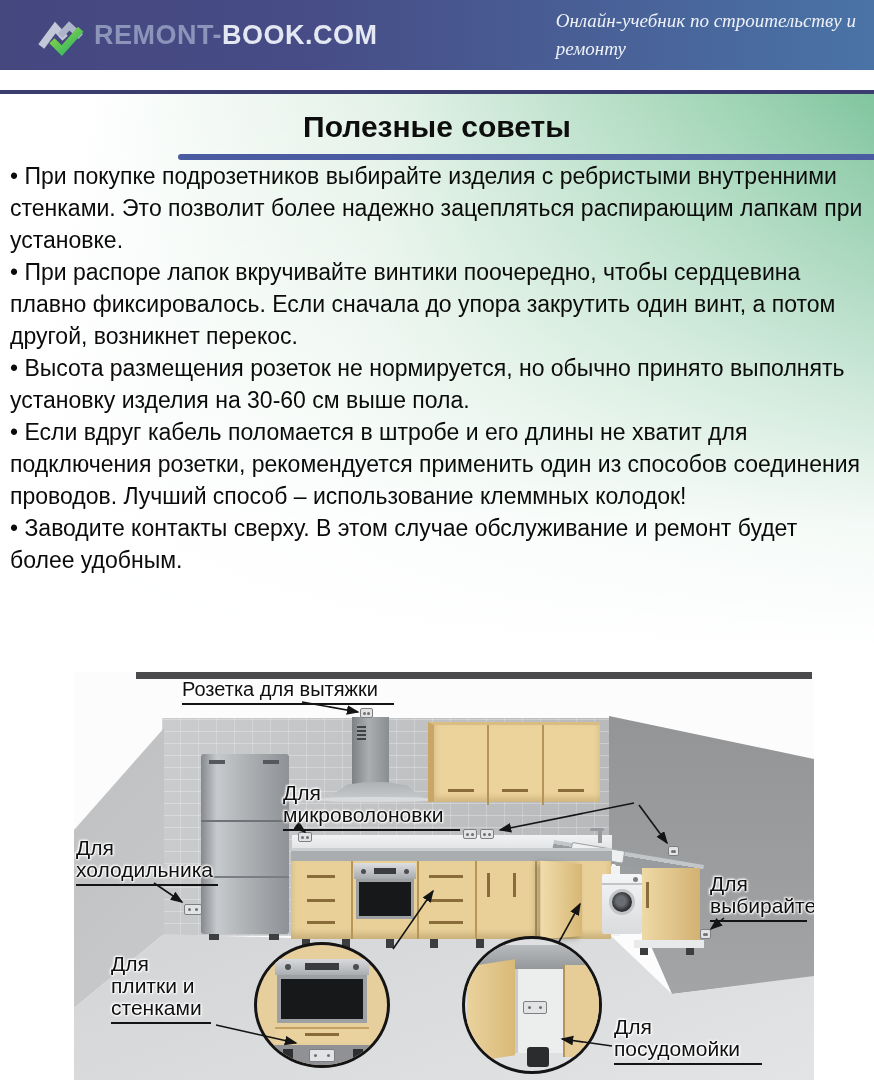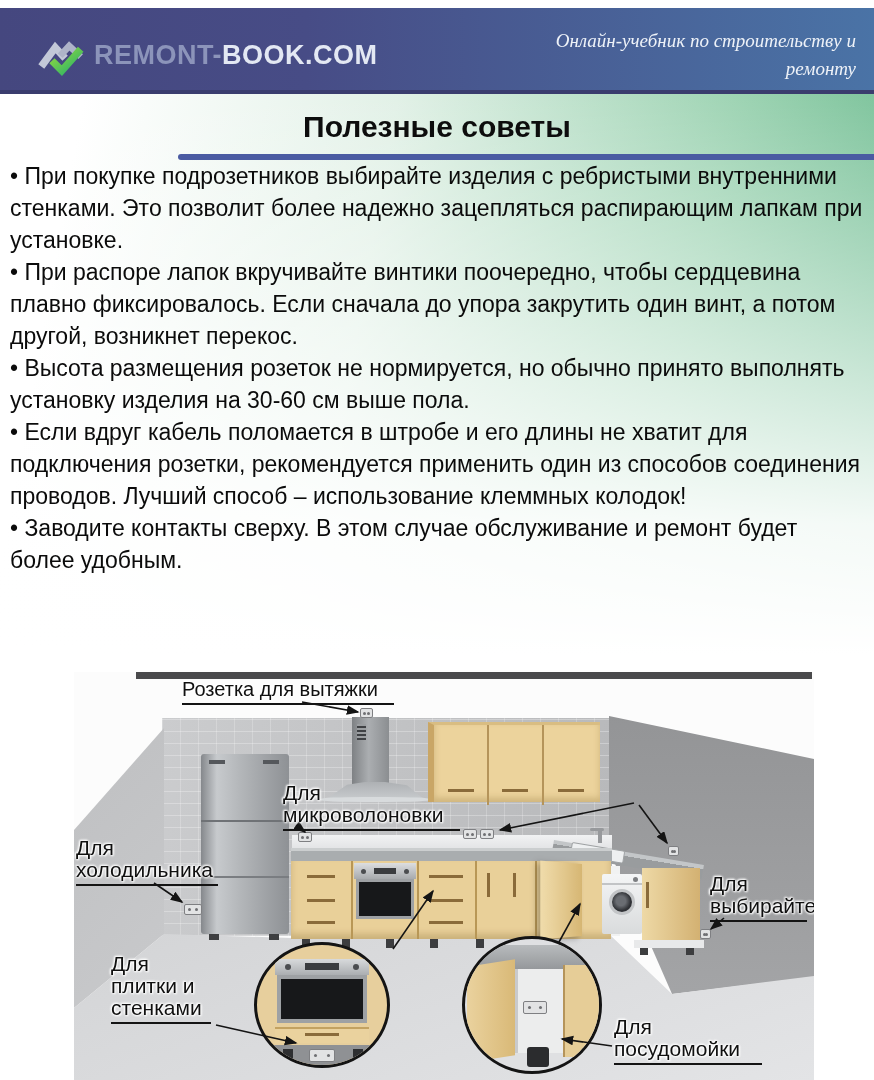--- a/index.html
+++ b/index.html
@@ -5,29 +5,29 @@
   :root{
     --header-left:#45477f; --header-right:#4a73a6; --header-rule:#3a3d6e;
     --accent-green:#35ab7f; --title-rule:#4a5ba2; --bg-green:#5cb384;
   }
   *{margin:0;padding:0;box-sizing:border-box;}
   html,body{background:#fff;}
   .page{position:relative;width:874px;height:1080px;overflow:hidden;
         font-family:"Liberation Sans",sans-serif;color:#111;background:#fff;}
 
   
-  .header{position:absolute;left:0;top:8px;width:874px;height:94px;
+  .header{position:absolute;left:0;top:0;width:874px;height:70px;
           background:linear-gradient(90deg,var(--header-left) 0%,#474c86 35%,var(--header-right) 100%);
           display:flex;align-items:center;justify-content:space-between;}
   .header-rule{position:absolute;left:0;top:90px;width:874px;height:4px;background:var(--header-rule);}
   .logo{display:flex;align-items:center;gap:10px;margin-left:38px;}
   .brand{font-size:27px;font-weight:bold;letter-spacing:.5px;}
   .brand .b1{color:#8c94ba;}
   .brand .b2{color:#e3e8f3;}
-  .tagline{margin-right:18px;text-align:right;color:#eef2f8;
+  .tagline{margin-right:18px;color:#eef2f8;
            font-family:"Liberation Serif",serif;font-style:italic;font-size:19px;line-height:1.5;}
 
   
   .content{position:absolute;left:0;top:94px;width:874px;height:986px;
     background:
       linear-gradient(to bottom, rgba(255,255,255,0) 0px, rgba(255,255,255,.92) 430px, #ffffff 560px),
       linear-gradient(100deg,#ffffff 8%,#e2f1e7 38%,#9fd4b4 70%,var(--bg-green) 100%);}
 
   .title{position:absolute;left:0;top:16px;width:874px;text-align:center;
          font-size:30px;font-weight:bold;color:#0d0d0d;}

